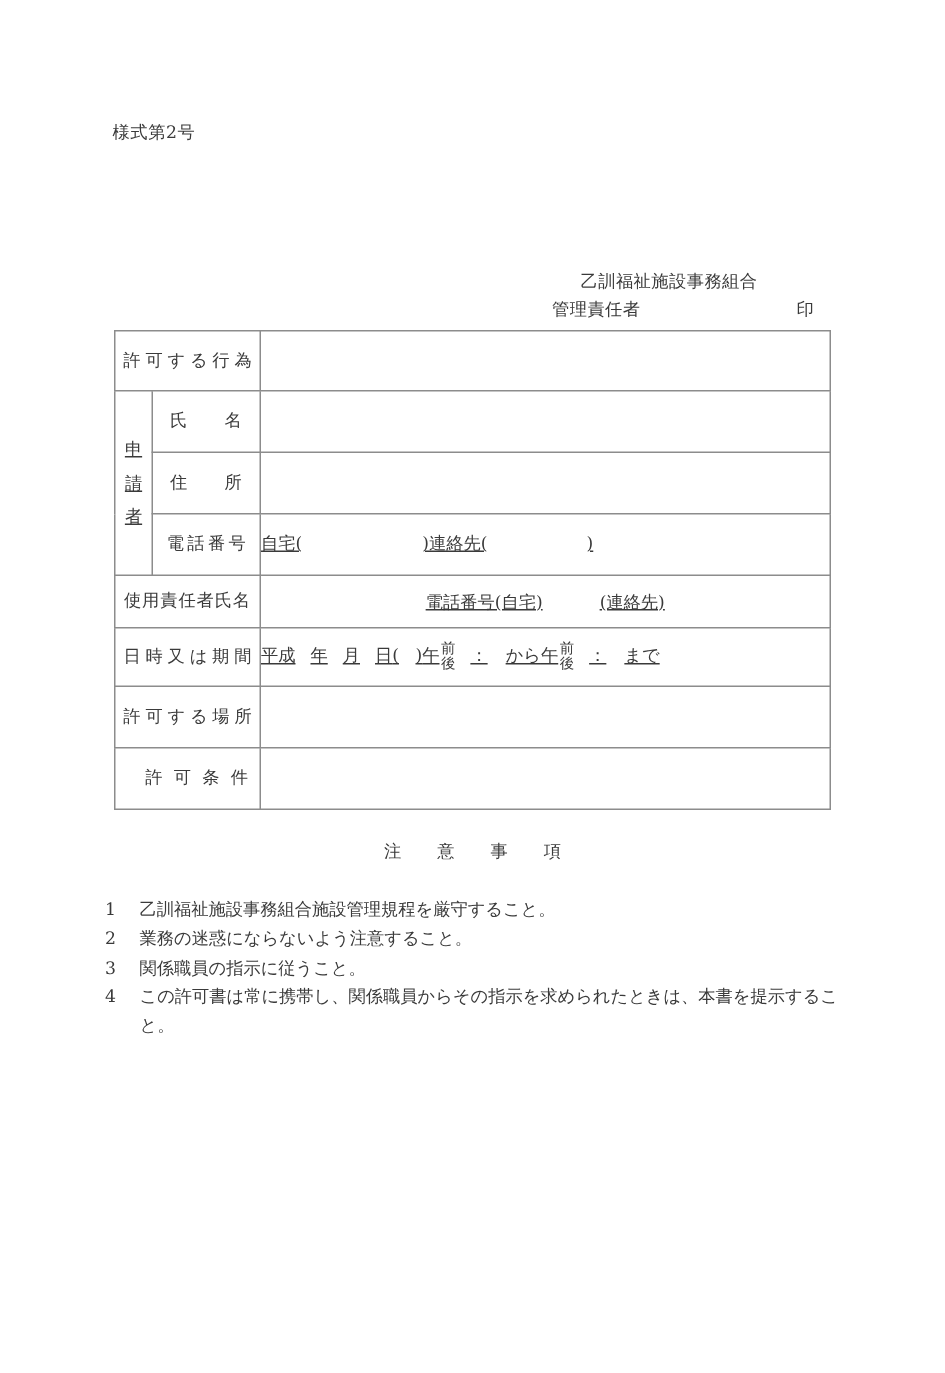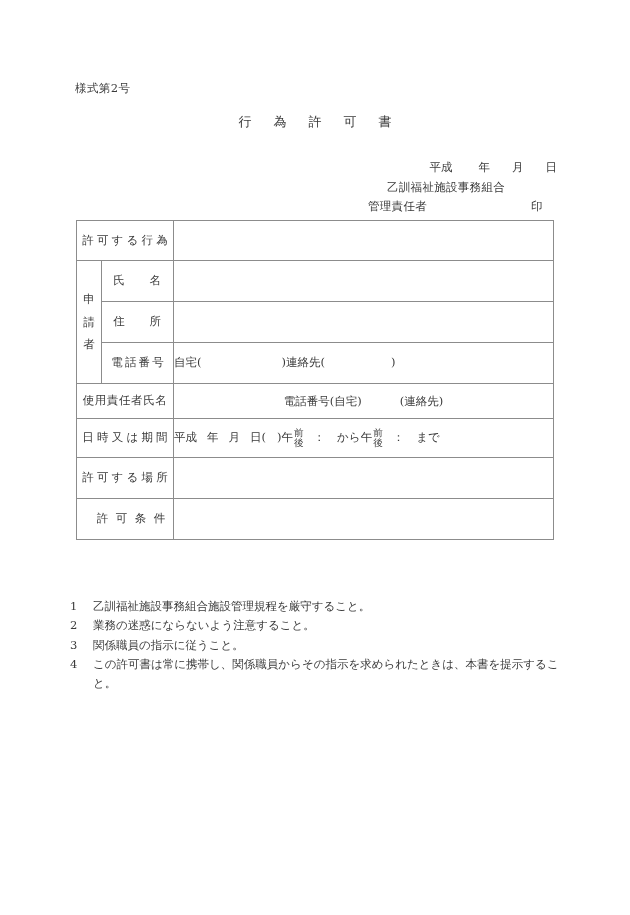--- a/index.html
+++ b/index.html
@@ -91,20 +91,21 @@
     width: 477px;
     border-collapse: collapse;
     table-layout: fixed;
   }
   .form-table td {
     border: 1px solid #8c8c8c;
     font-size: 11.5px;
     padding: 0;
     vertical-align: middle;
     color: #3a3a3a;
+    text-decoration: underline;
   }
 
   .lbl {
     text-align: center;
     line-height: 1.2;
     white-space: nowrap;
   }
   
   .lbl .spread {
     display: inline-block;
@@ -189,23 +190,21 @@
   }
   .note-text { display: block; }
 </style>
 </head>
 <body>
 
 <div class="page">
 
   <div class="form-no">様式第2号</div>
 
-  <div class="doc-title"><span>行</span><span class="sp"></span><span>為</span><span class="sp"></span><span>許</span><span class="sp"></span><span>可</span><span class="sp"></span><span>書</span></div>
-
-  <div class="date-line"><span>平成</span><span class="sp"></span><span>年</span><span class="sp-s"></span><span>月</span><span class="sp-s"></span><span>日</span></div>
+
 
   <div class="issuer-org">乙訓福祉施設事務組合</div>
   <div class="issuer-role">管理責任者</div>
   <div class="issuer-seal">印</div>
 
   <table class="form-table">
     <colgroup>
       <col style="width:25px">
       <col style="width:72px">
       <col style="width:380px">
@@ -249,20 +248,21 @@
       </tr>
 
       <tr>
         <td class="lbl" colspan="2" style="height:40px"><span class="spread-wide">許可条件</span></td>
         <td class="val"></td>
       </tr>
 
     </tbody>
   </table>
 
+  <div class="notes-title"><span>注</span><span class="sp"></span><span>意</span><span class="sp"></span><span>事</span><span class="sp"></span><span>項</span></div>
 
   <div class="notes">
     <div class="note-item">
       <span class="note-num">1</span>
       <span class="note-text">乙訓福祉施設事務組合施設管理規程を厳守すること。</span>
     </div>
     <div class="note-item">
       <span class="note-num">2</span>
       <span class="note-text">業務の迷惑にならないよう注意すること。</span>
     </div>

